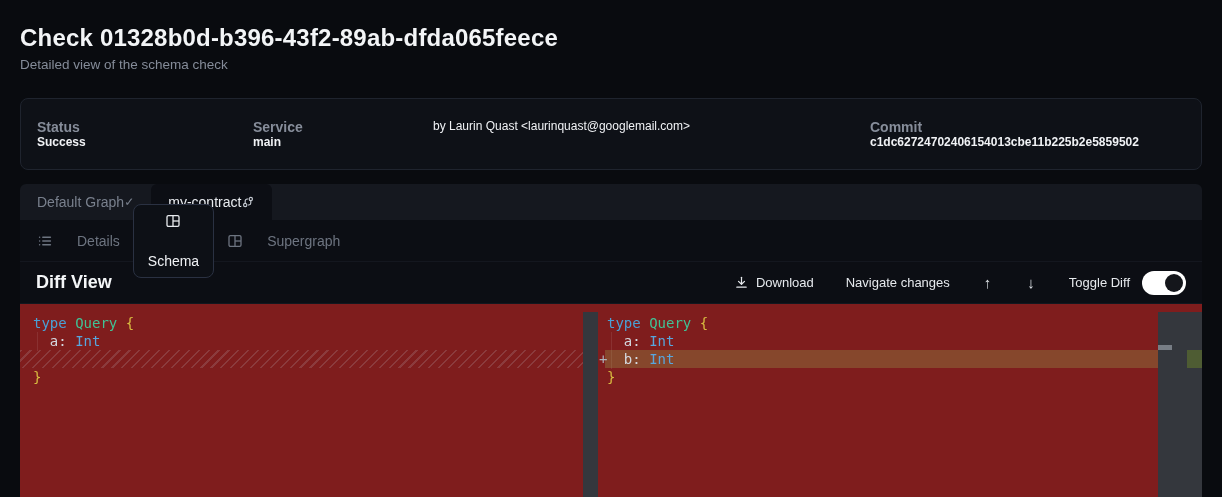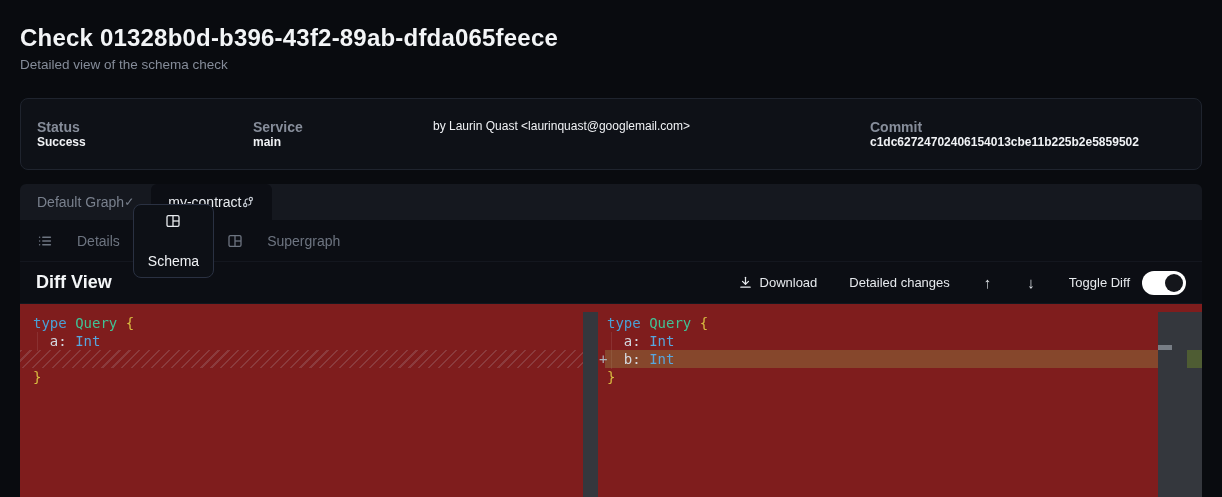--- a/index.html
+++ b/index.html
@@ -172,21 +172,21 @@
           <span>
             <svg width="15" height="15" viewBox="0 0 16 16" fill="none" stroke="#e6e9ed" stroke-width="1.3" stroke-linecap="round" stroke-linejoin="round">
               <path d="M8 2.5v7.2"></path>
               <path d="M4.8 6.8 8 9.9l3.2-3.1"></path>
               <path d="M3 13h10"></path>
             </svg>
           </span>
           <span>Download</span>
         </div>
         <div class="action-btn">
-          <span>Detailed changes</span>
+          <span>Navigate changes</span>
         </div>
         <div class="arrow-btn">
           <span>↑</span>
         </div>
         <div class="arrow-btn">
           <span>↓</span>
         </div>
         <div class="toggle-group">
           <span>Toggle Diff</span>
           <div class="toggle">

